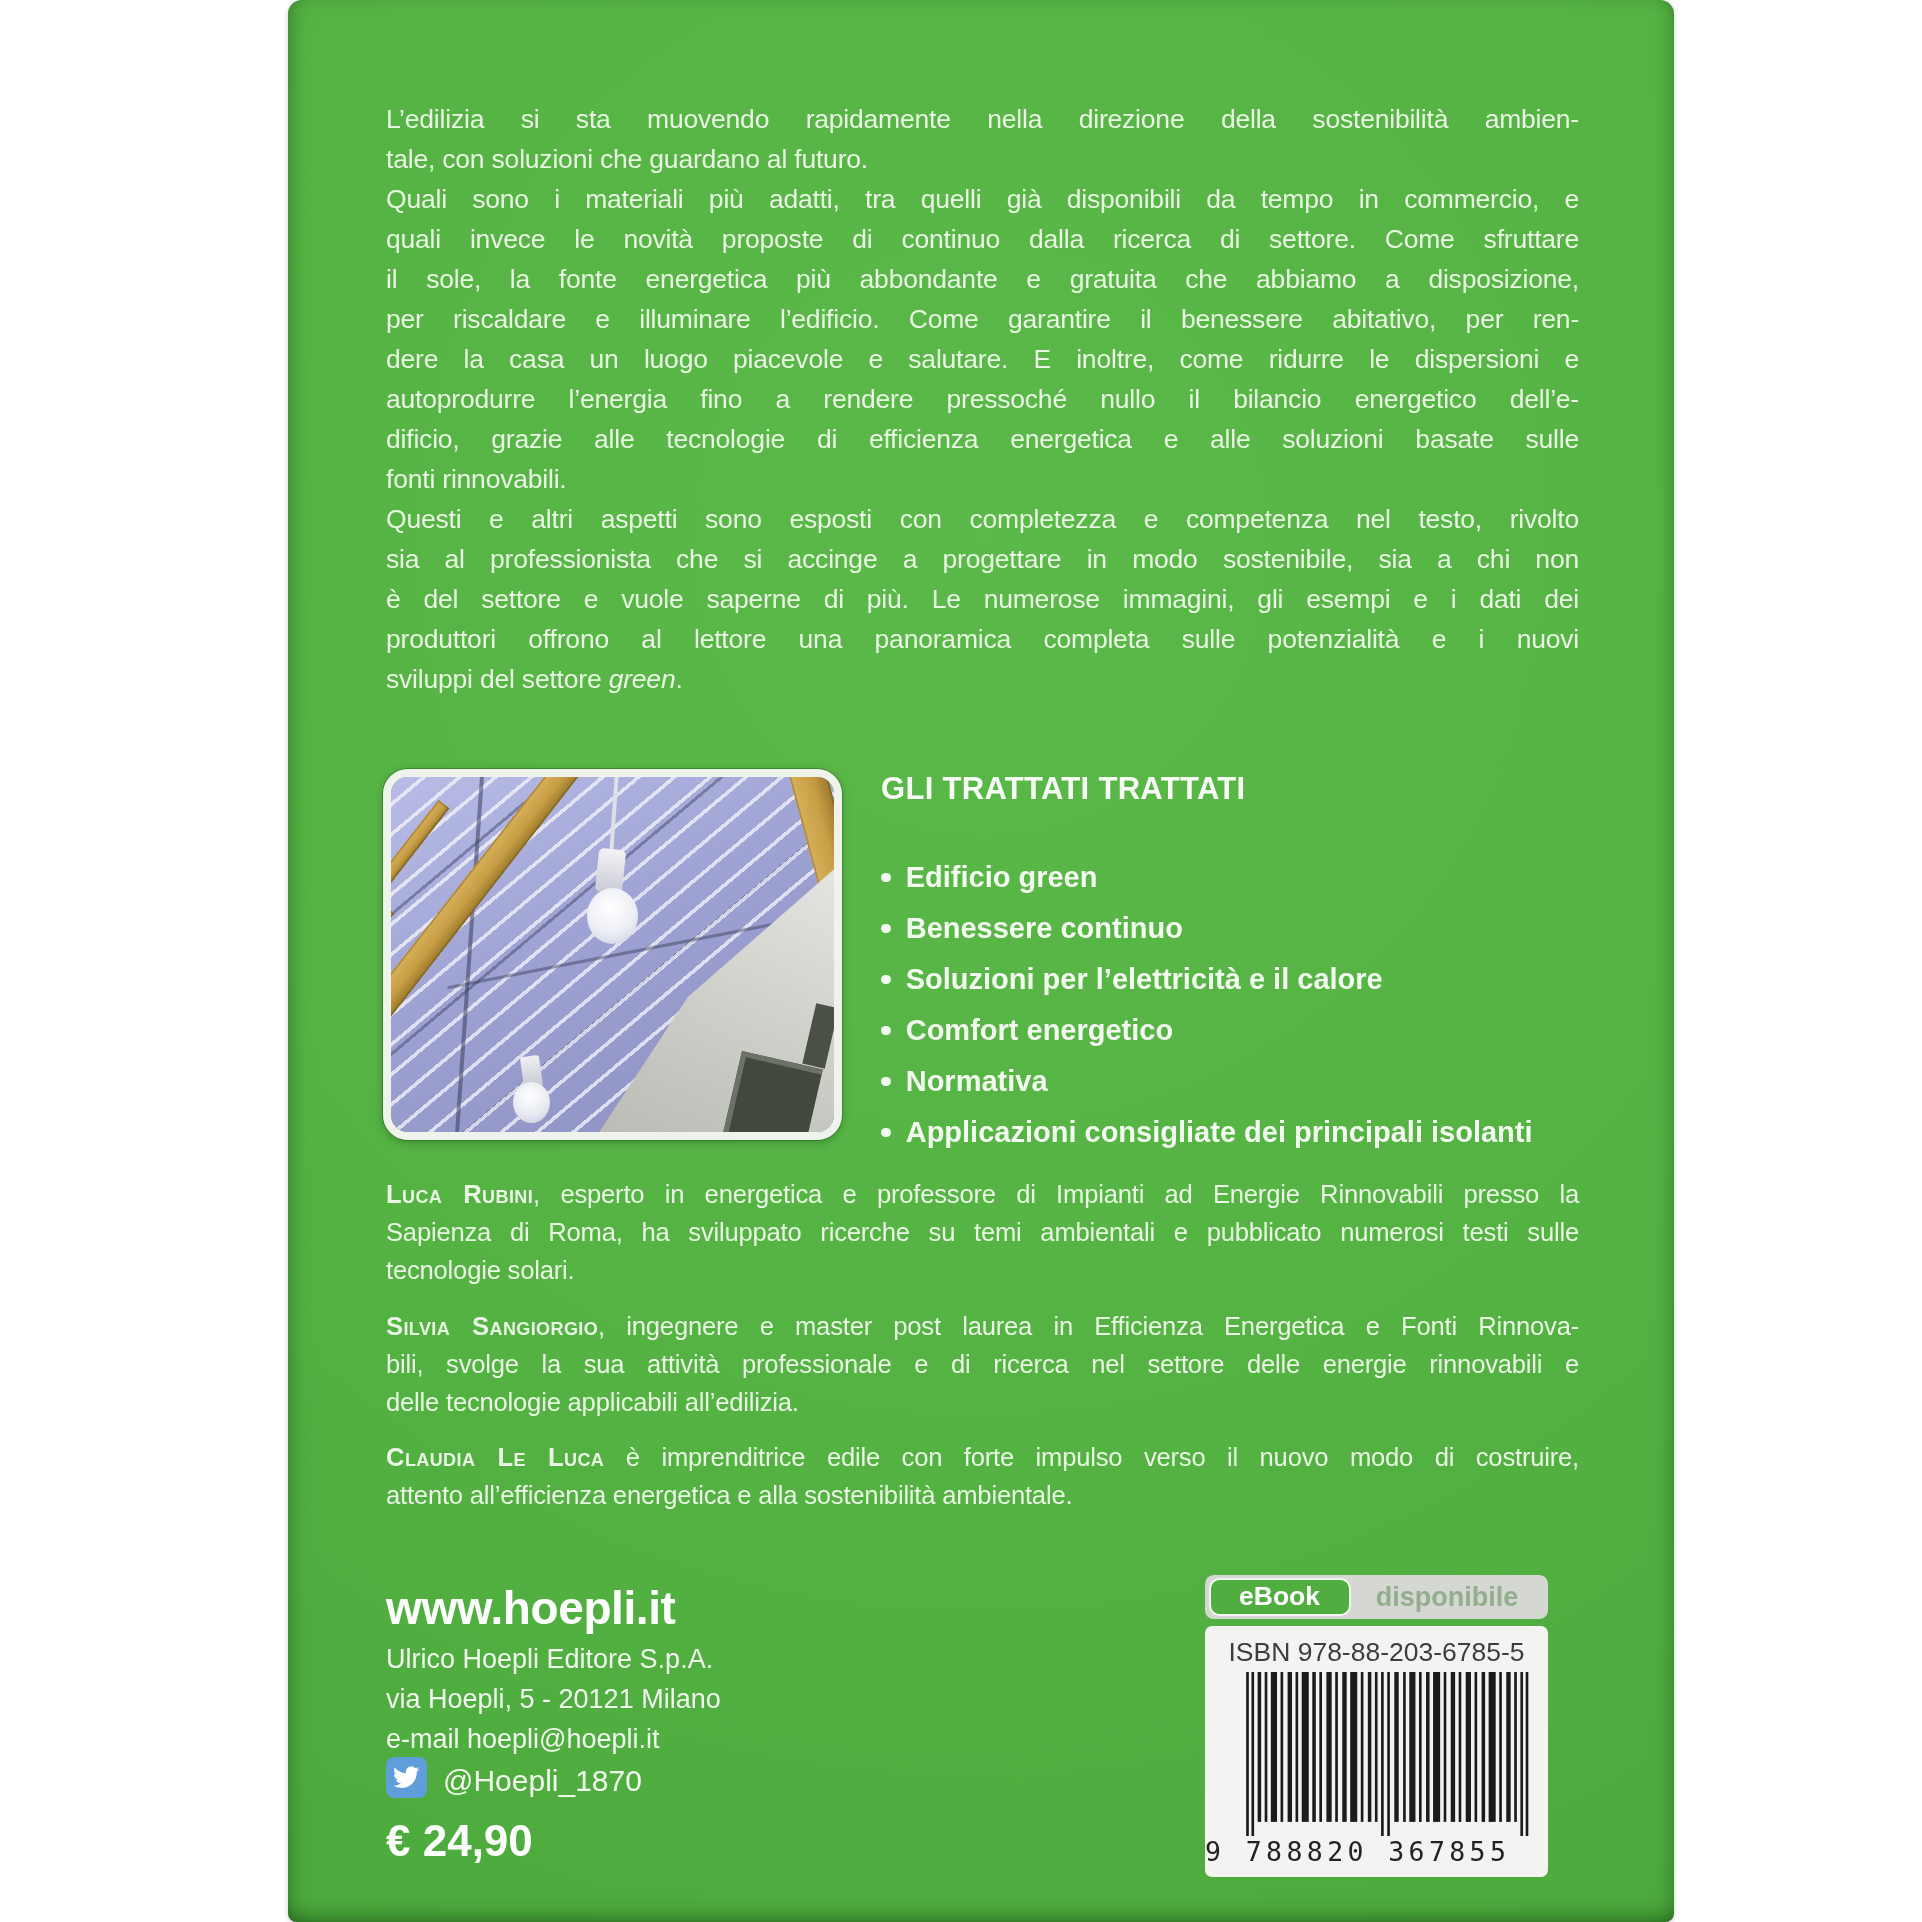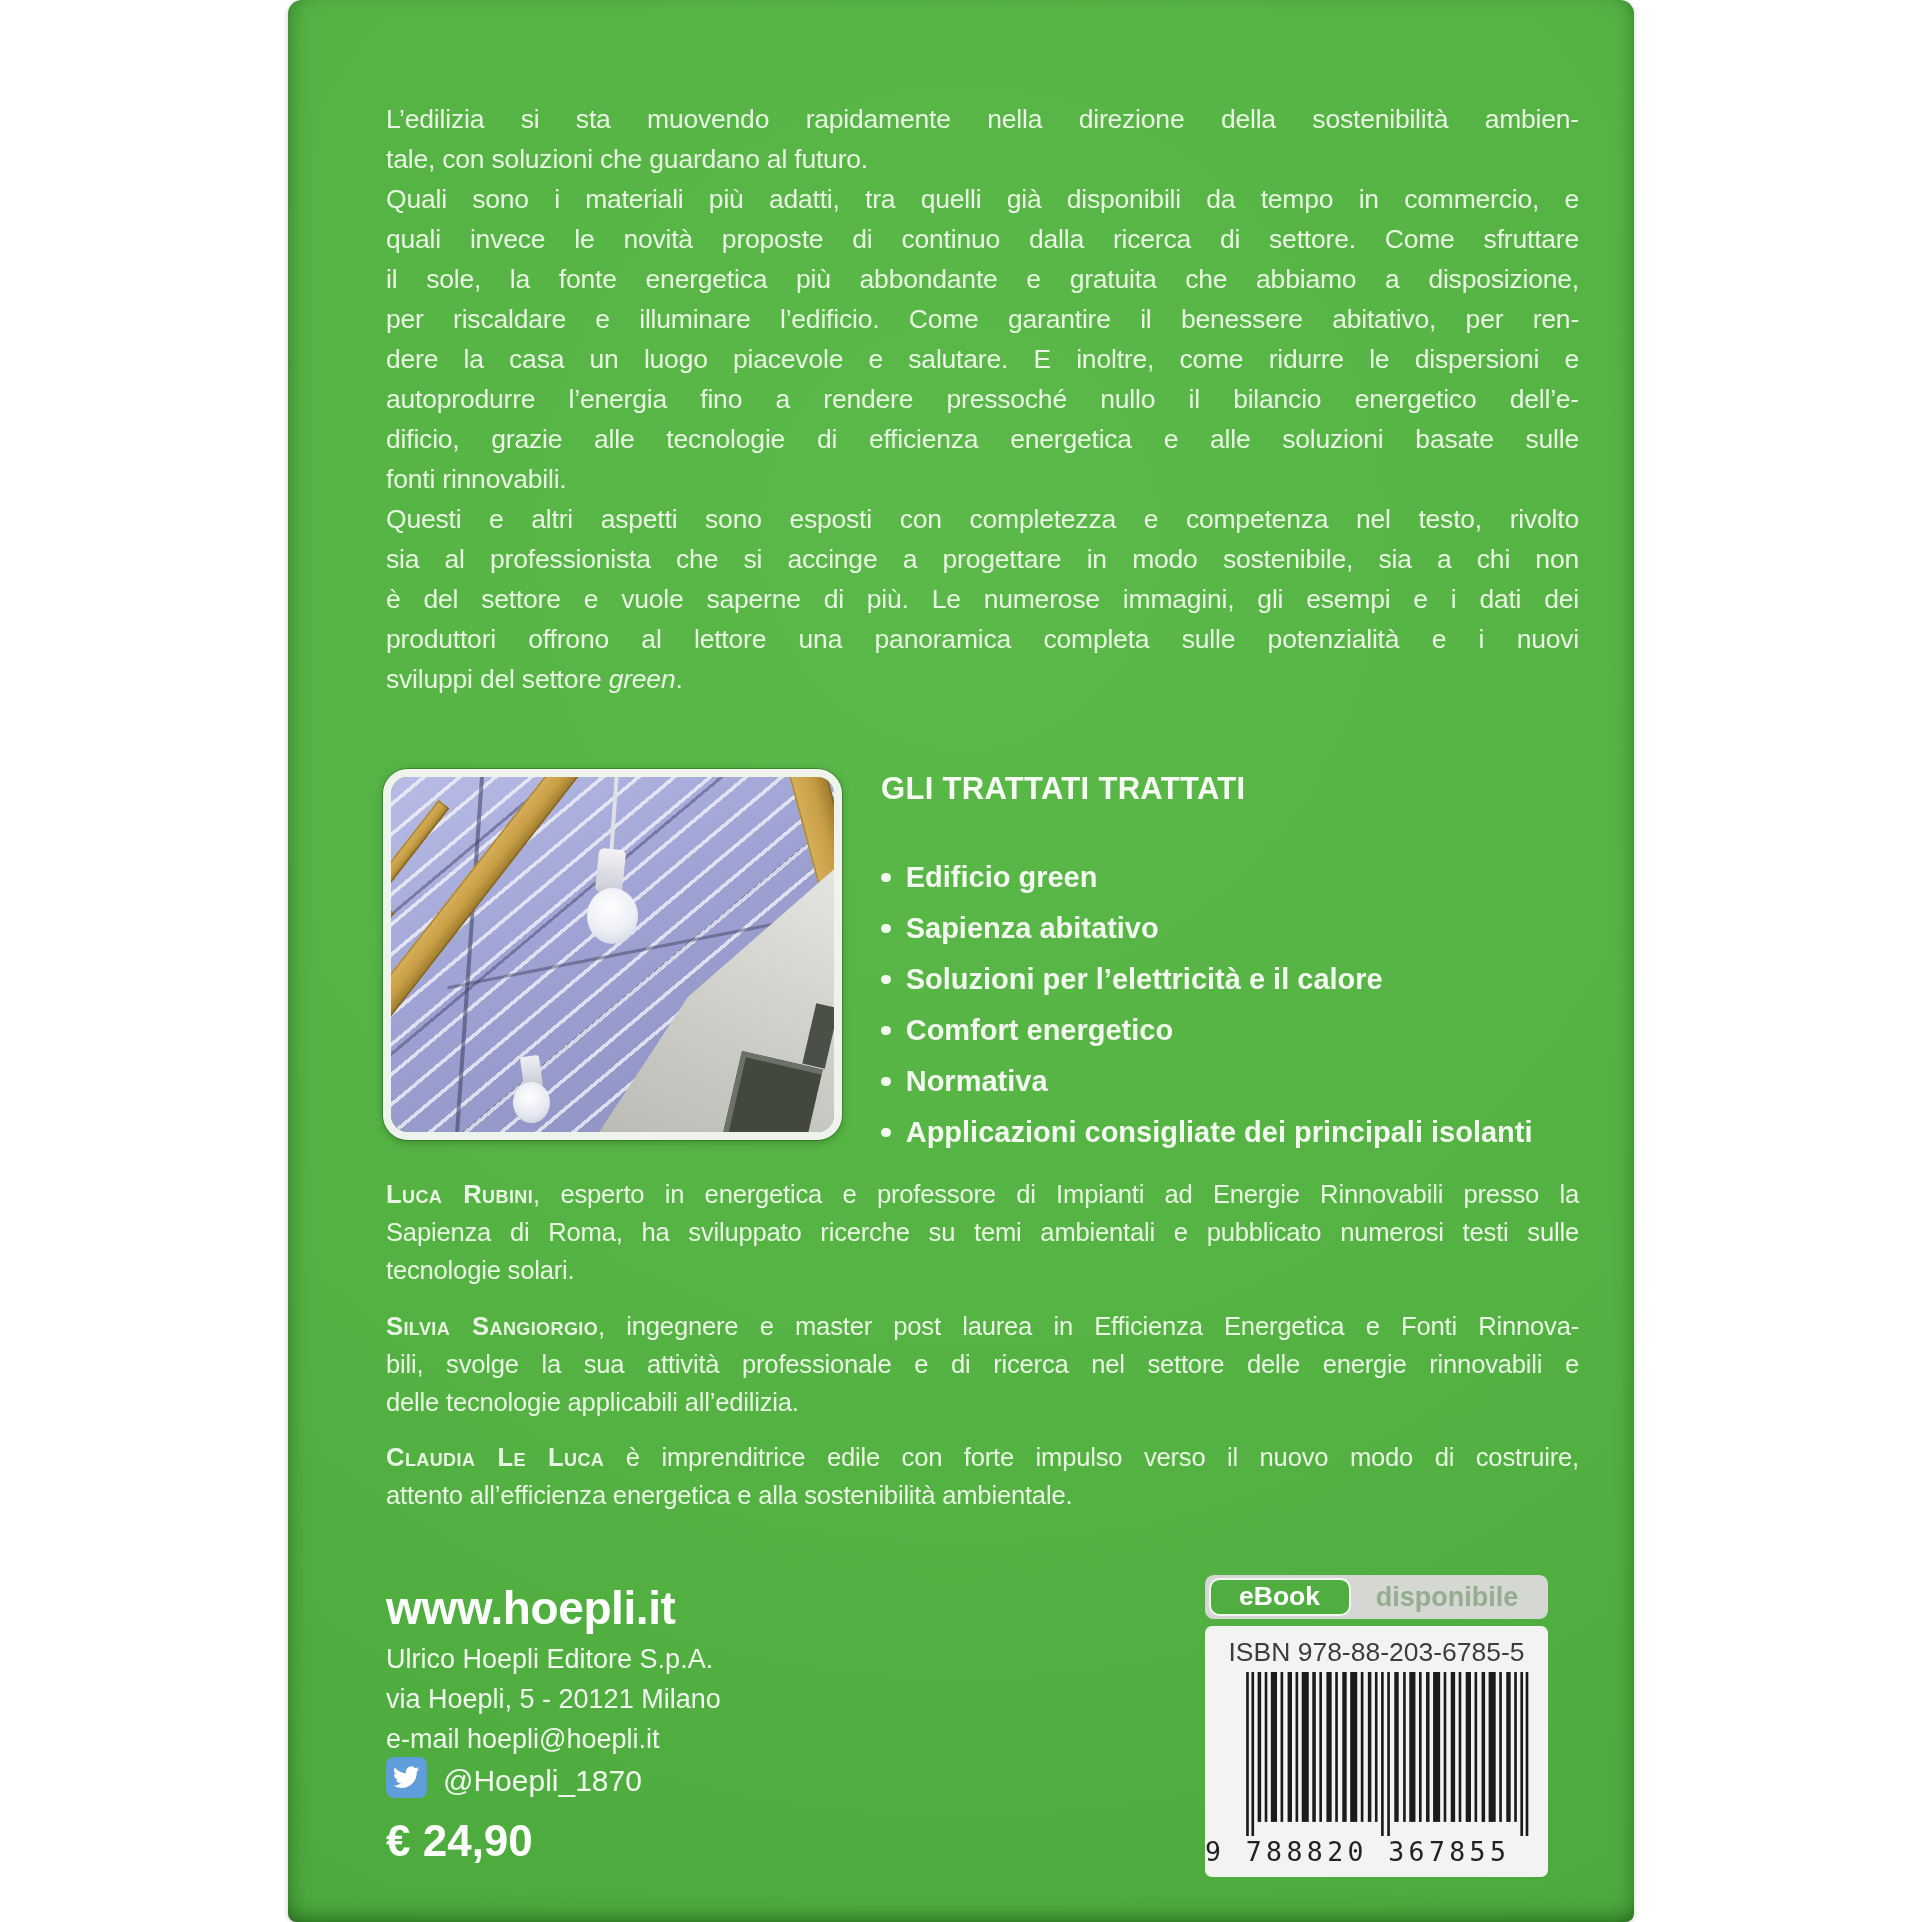--- a/index.html
+++ b/index.html
@@ -1,21 +1,21 @@
 <!DOCTYPE html>
 <html style="font-size:14px"><head>
 <meta charset="utf-8">
 <style>
   html,body{margin:0;padding:0;background:#ffffff;width:1922px;height:1922px;overflow:hidden;
     font-family:"Liberation Sans","DejaVu Sans",sans-serif;}
   .cover{position:absolute;left:288px;top:0;width:1346px;height:1922px;
     background:radial-gradient(120% 90% at 50% 28%, #5ab948 0%, #54b243 55%, #4aa83b 100%);
     border-radius:14px 14px 8.8px 8.8px;
     box-shadow:inset 14px 0 25px -16px rgba(0,40,0,.35), inset -12.4px 0 21px -14px rgba(0,40,0,.3),
-               inset 0 -14px 23px -12.4px rgba(0,30,0,.45), 0 1.8px 5.3px rgba(0,0,0,.2);}
+               inset 0 -14px 23px -12.4px rgba(0,30,0,.45), 0 1.8px 5.3px rgba(0,0,0,.2);padding-left:40px;}
   
   .intro{position:absolute;left:98px;top:99px;width:1193px;font-size:26.5px;line-height:40px;
     color:#e9f6e3;letter-spacing:-0.2px;}
   .intro .line.j{text-align:justify;text-align-last:justify;}
   .intro em{font-style:italic;}
   
   .photo{position:absolute;left:95px;top:769px;width:443px;height:355px;border:8px solid #eef3ec;
     border-radius:25px;overflow:hidden;box-shadow:0 0 0 0.9px rgba(0,30,0,.25), 0 2.6px 8.8px rgba(0,30,0,.25);}
   .photo *{position:absolute;}
   .glass{inset:0;background:
@@ -121,21 +121,21 @@
   </div>
 
   <div class="topics-heading">GLI TRATTATI TRATTATI</div>
   <div class="topics">
       <div class="topic">
         <span class="dot"></span>
         <span>Edificio green</span>
       </div>
       <div class="topic">
         <span class="dot"></span>
-        <span>Sapienza abitativo</span>
+        <span>Benessere continuo</span>
       </div>
       <div class="topic">
         <span class="dot"></span>
         <span>Soluzioni per l’elettricità e il calore</span>
       </div>
       <div class="topic">
         <span class="dot"></span>
         <span>Comfort energetico</span>
       </div>
       <div class="topic">

